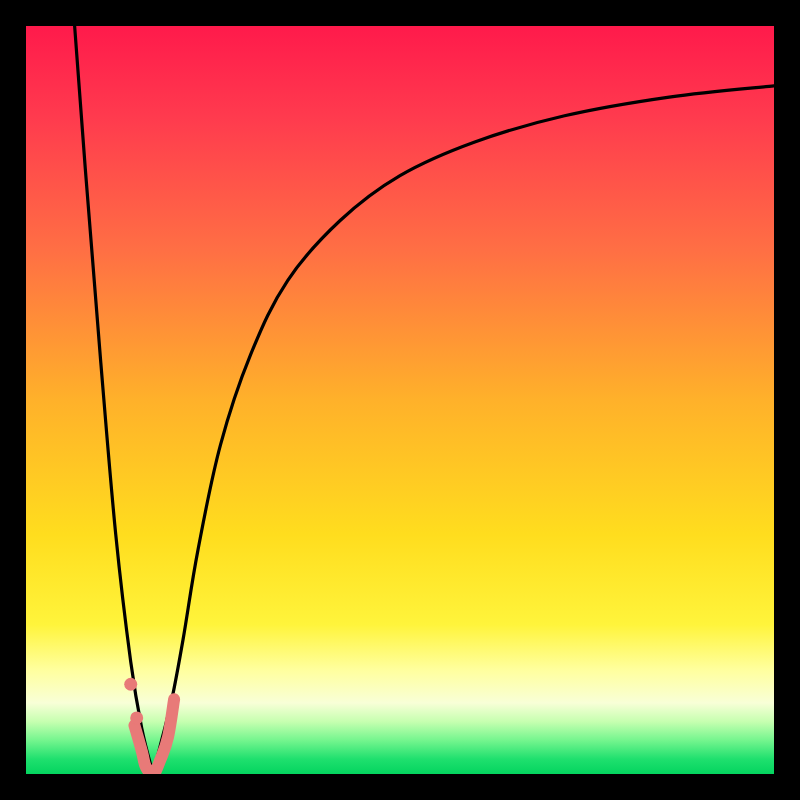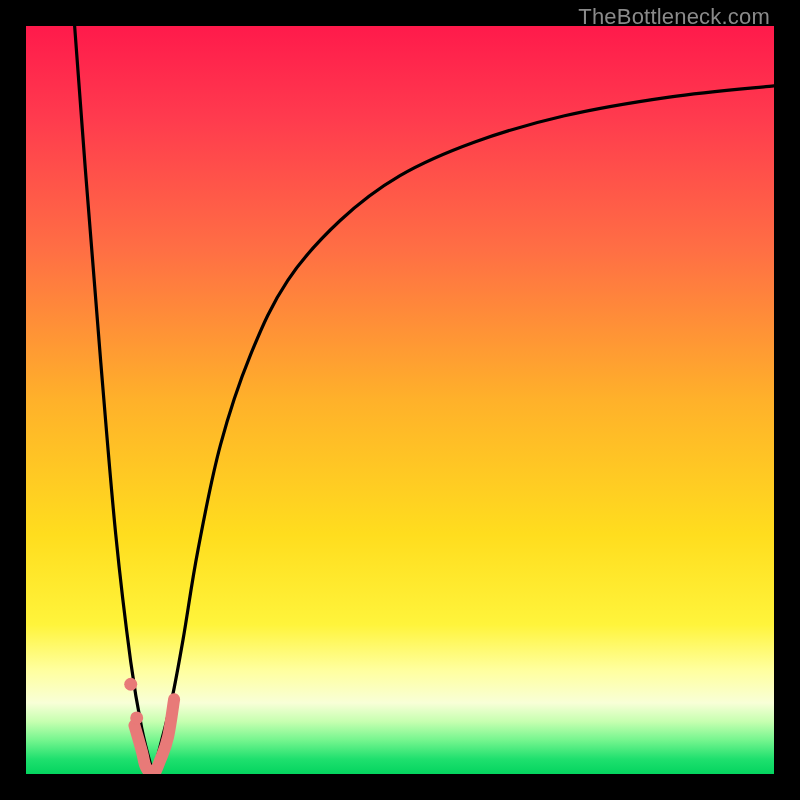--- a/index.html
+++ b/index.html
@@ -77,14 +77,13 @@
     <svg class="curve" viewBox="0 0 748 748" preserveAspectRatio="none">
       <path id="left-branch" fill="none" stroke-width="3.2" stroke-linecap="round" stroke-linejoin="round" d="M 48.620000000000005 0 C 50.6396 26.928000000000004, 55.1276 89.01200000000003, 59.84 149.60000000000002 C 64.5524 210.18800000000002, 69.4144 271.9728, 74.8 336.59999999999997 C 80.1856 401.2271999999999, 84.3744 454.784, 89.75999999999999 508.64 C 95.14559999999999 562.496, 100.00760000000001 600.7936, 104.72000000000001 635.8 C 109.43240000000002 670.8063999999999, 111.9008 682.924, 115.94 703.12 C 119.97919999999999 723.316, 125.14040000000001 739.9216, 127.16000000000001 748" stroke="#000000"></path>
       <path id="right-branch" fill="none" stroke-width="3.2" stroke-linecap="round" stroke-linejoin="round" d="M 127.16000000000001 748 C 128.5064 742.6144, 131.27399999999997 731.544, 134.64 718.08 C 138.006 704.6160000000001, 141.82080000000002 692.0496, 145.86 673.2 C 149.8992 654.3504, 152.36759999999998 640.288, 157.07999999999998 613.36 C 161.7924 586.432, 165.30800000000002 558.6064, 172.04000000000002 523.6 C 178.77200000000002 488.59360000000004, 185.0552 453.8864, 194.48000000000002 418.88 C 203.90480000000002 383.8736, 212.2824 358.7407999999999, 224.4 329.11999999999995 C 236.51760000000002 299.4992, 245.6432 278.55519999999996, 261.8 254.32 C 277.9568 230.0848, 293.96399999999994 213.32960000000003, 314.15999999999997 194.48000000000002 C 334.356 175.6304, 349.7648 163.73720000000003, 374 149.60000000000002 C 398.2352 135.46280000000002, 419.17920000000004 126.71120000000006, 448.8 115.94000000000005 C 478.4208 105.16880000000005, 503.55359999999996 97.83840000000001, 538.56 89.75999999999999 C 573.5663999999999 81.68159999999997, 605.5808 76.44559999999996, 643.28 71.05999999999995 C 680.9792 65.67439999999993, 729.1504 61.85959999999992, 748 59.83999999999992" stroke="#000000"></path>
       <path id="accent" fill="none" stroke-width="12" stroke-linecap="round" stroke-linejoin="round" d="M 108.46 699.38 C 109.8064 704.0924, 113.9204 718.1547999999999, 115.94 725.56 C 117.9596 732.9652, 117.66040000000001 736.4807999999999, 119.68 740.52 C 121.6996 744.5592, 124.46720000000002 749.3464, 127.16000000000001 748 C 129.8528 746.6536, 131.94719999999998 739.7719999999999, 134.64 733.04 C 137.3328 726.308, 139.69648 721.3712, 142.12 710.6 C 144.54352 699.8288, 147.02688 679.932, 148.104 673.2" stroke="#e87a78"></path>
       <g id="dots">
           <circle cx="104.72000000000001" cy="658.24" r="6.5" fill="#e87a78"></circle>
           <circle cx="110.70400000000002" cy="691.9" r="6.5" fill="#e87a78"></circle>
         </g>
     </svg>
   </div>
-  <div class="attribution">TheBottleneck.com</div>
 </div>
 
 </body></html>

